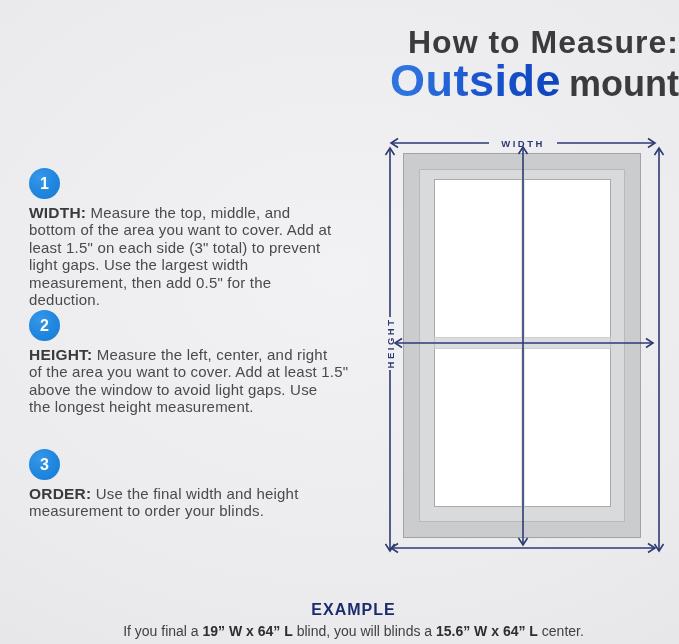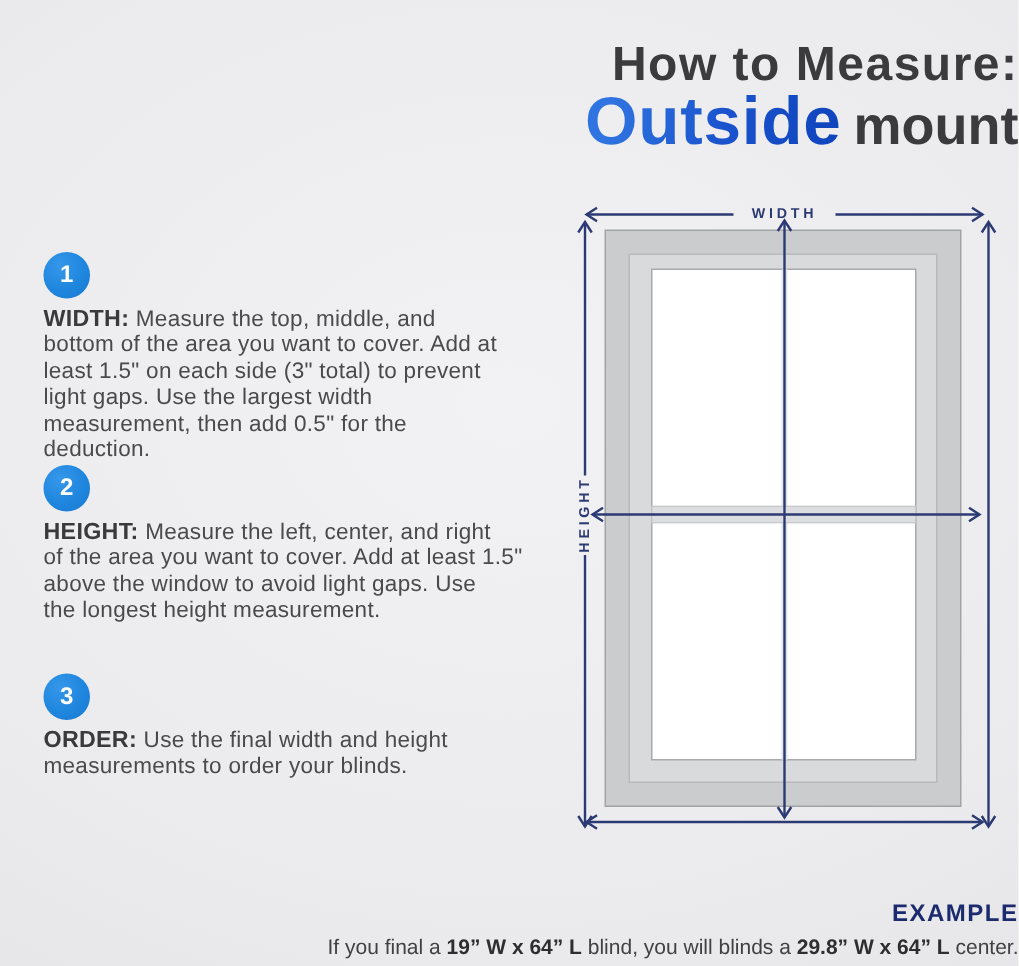--- a/index.html
+++ b/index.html
@@ -43,21 +43,21 @@
 
   
   .diagram { position:absolute; left:370px; top:125px; width:305px; height:450px; }
   .mline { stroke:#2c3a74; stroke-width:1.6; fill:none; }
   .mlabel {
     fill:#2c3a74; font-family:"Liberation Sans", sans-serif;
     font-size:9.5px; font-weight:600; letter-spacing:2.5px;
   }
 
   
-  .footer { position:absolute; left:0; bottom:0; width:100%; text-align:right;padding-left:28px; }
+  .footer { position:absolute; left:0; bottom:0; width:100%; text-align:center;padding-left:28px; }
   .example-heading {
     font-size:16px; font-weight:700; letter-spacing:1px; color:#1b2b6d; line-height:20px;
   }
   .example-line { margin-top:3px; margin-bottom:4px; font-size:14px; color:#414143; line-height:17px; }
   .example-line b { color:#2e2e30; }
 </style>
 </head>
 <body>
 
 <div class="canvas">
@@ -81,21 +81,21 @@
     <div class="badge">2</div>
     <div class="step-body"><strong>HEIGHT:</strong> <span class="step-text">Measure the left, center, and right
 of the area you want to cover. Add at least 1.5"
 above the window to avoid light gaps. Use
 the longest height measurement.</span></div>
   </div>
 
   <div class="step step-3">
     <div class="badge">3</div>
     <div class="step-body"><strong>ORDER:</strong> <span class="step-text">Use the final width and height
-measurements to order your blinds.</span></div>
+measurement to order your blinds.</span></div>
   </div>
 
   <svg class="diagram" viewBox="0 0 305 450" width="305" height="450" xmlns="http://www.w3.org/2000/svg">
 
     <rect x="33.5" y="28.5" width="237" height="384" fill="#cbccce" stroke="#a2a3a6" stroke-width="1"></rect>
     <rect x="49.5" y="44.5" width="205" height="352" fill="#d9dadc" stroke="#b8b9bc" stroke-width="1"></rect>
     <rect x="64.5" y="54.5" width="176" height="327" fill="#ffffff" stroke="#a8a9ac" stroke-width="1"></rect>
     <rect x="151" y="54.5" width="4" height="327" fill="#e2e3e5"></rect>
     <rect x="64.5" y="212.5" width="176" height="11" fill="#dcdde0" stroke="#c2c3c6" stroke-width="0.75"></rect>
 
@@ -133,16 +133,16 @@
 
     <g>
       <path class="mline" d="M25 218 H283"></path>
       <polyline class="mline" points="32,213.5 25,218 32,222.5"></polyline>
       <polyline class="mline" points="276,213.5 283,218 276,222.5"></polyline>
     </g>
   </svg>
 
   <div class="footer">
     <div class="example-heading">EXAMPLE</div>
-    <div class="example-line"><span>If you final a </span><b>19” W x 64” L</b><span> blind, you will blinds a </span><b>29.8” W x 64” L</b><span> center.</span></div>
+    <div class="example-line"><span>If you final a </span><b>19” W x 64” L</b><span> blind, you will blinds a </span><b>15.6” W x 64” L</b><span> center.</span></div>
   </div>
 
 </div>
 
 </body></html>

